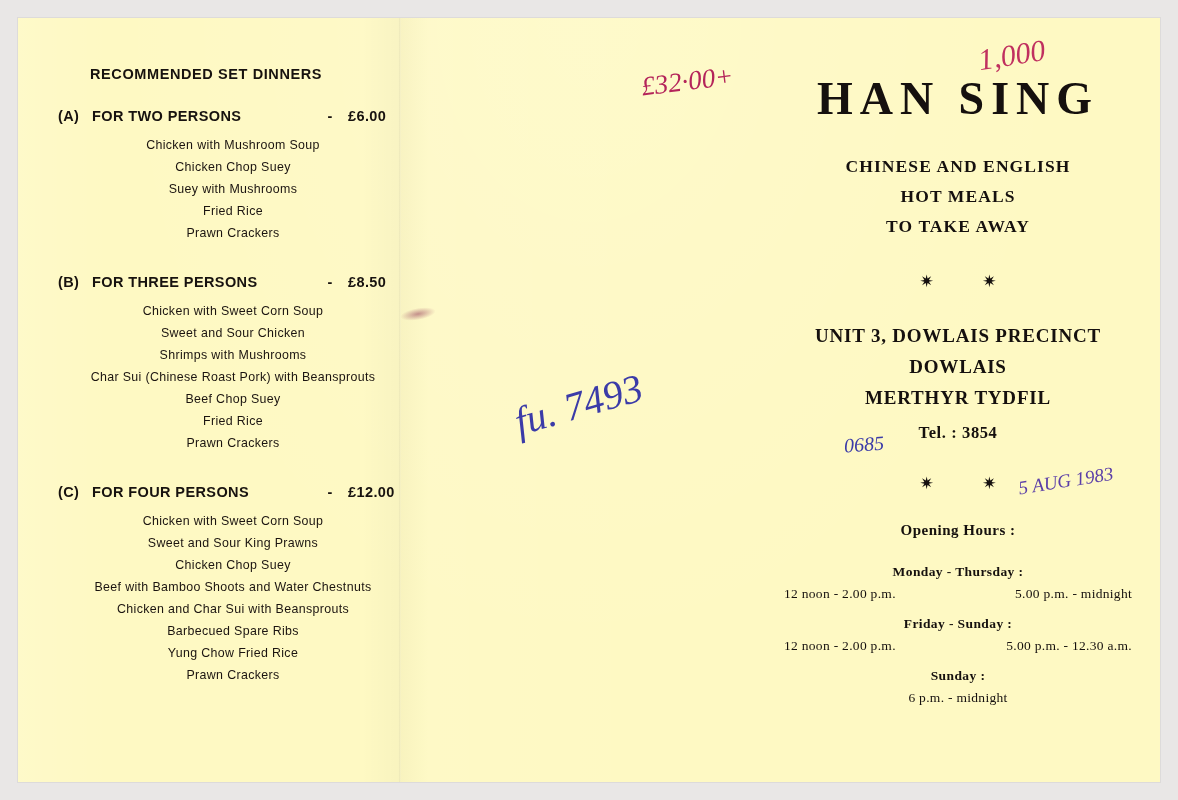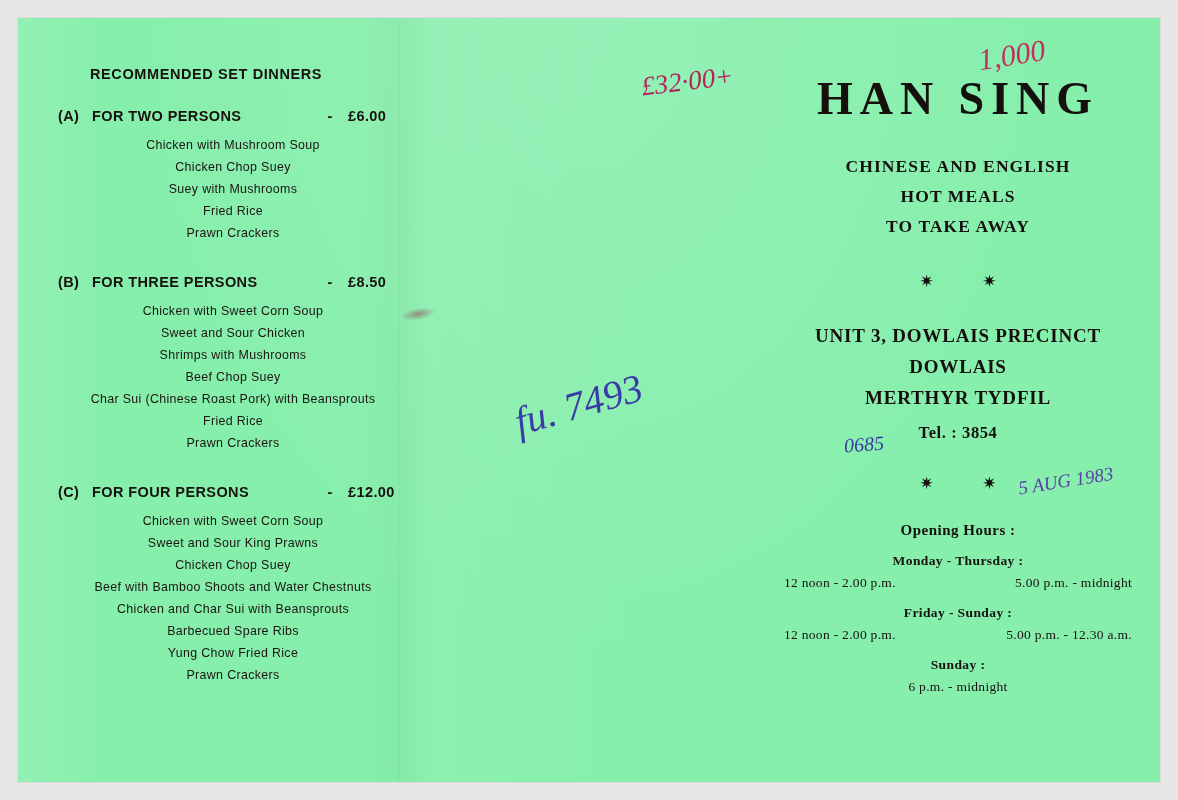--- a/index.html
+++ b/index.html
@@ -13,21 +13,21 @@
     overflow: hidden;
     font-family: "Liberation Sans", sans-serif;
   }
 
   #scan {
     position: absolute;
     left: 18px;
     top: 18px;
     width: 1142px;
     height: 764px;
-    background: #86efac;
+    background: #fef9c3;
     box-shadow: 0 0 0 1px rgba(0,0,0,0.05);
     overflow: hidden;
   }
 
   
   #scan::before {
     content: "";
     position: absolute;
     left: 0; top: 0; right: 0; bottom: 0;
     background:
@@ -143,21 +143,21 @@
     font-size: 16.5px;
     letter-spacing: 0.6px;
     margin-top: 10px;
   }
 
   .hours-title {
     font-family: "Liberation Serif", serif;
     font-weight: bold;
     font-size: 15px;
     letter-spacing: 0.5px;
-    margin-bottom: 14px;
+    margin-bottom: 25px;
   }
   .hours-day {
     font-family: "Liberation Serif", serif;
     font-weight: bold;
     font-size: 13.5px;
     letter-spacing: 0.4px;
     margin-bottom: 6px;
   }
   .hours-row {
     font-family: "Liberation Serif", serif;
@@ -250,22 +250,22 @@
     <div class="set">
       <div class="set-head">
         <span class="set-letter">(B)</span>
         <span class="set-name">FOR THREE PERSONS</span>
         <span class="set-dash">-</span>
         <span class="set-price">£8.50</span>
       </div>
       <div class="dish">Chicken with Sweet Corn Soup</div>
       <div class="dish">Sweet and Sour Chicken</div>
       <div class="dish">Shrimps with Mushrooms</div>
+      <div class="dish">Char Sui (Chinese Roast Pork) with Beansprouts</div>
       <div class="dish">Beef Chop Suey</div>
-      <div class="dish">Char Sui (Chinese Roast Pork) with Beansprouts</div>
       <div class="dish">Fried Rice</div>
       <div class="dish">Prawn Crackers</div>
     </div>
 
     <div class="set">
       <div class="set-head">
         <span class="set-letter">(C)</span>
         <span class="set-name">FOR FOUR PERSONS</span>
         <span class="set-dash">-</span>
         <span class="set-price">£12.00</span>

